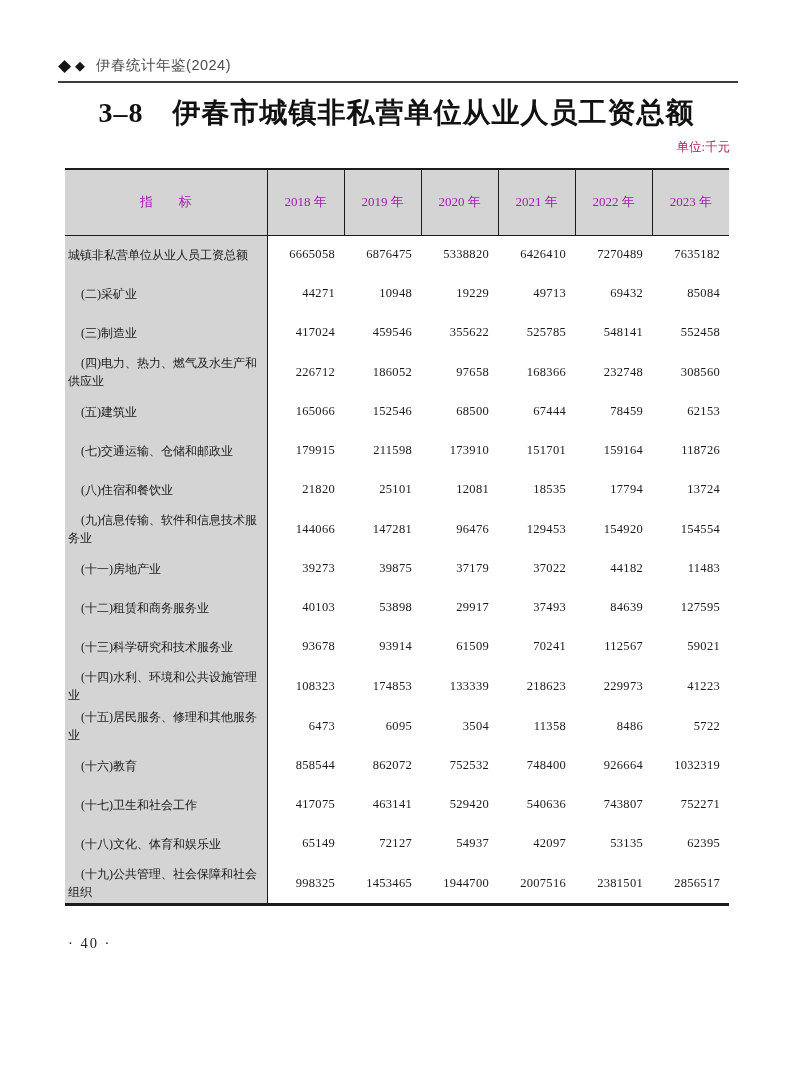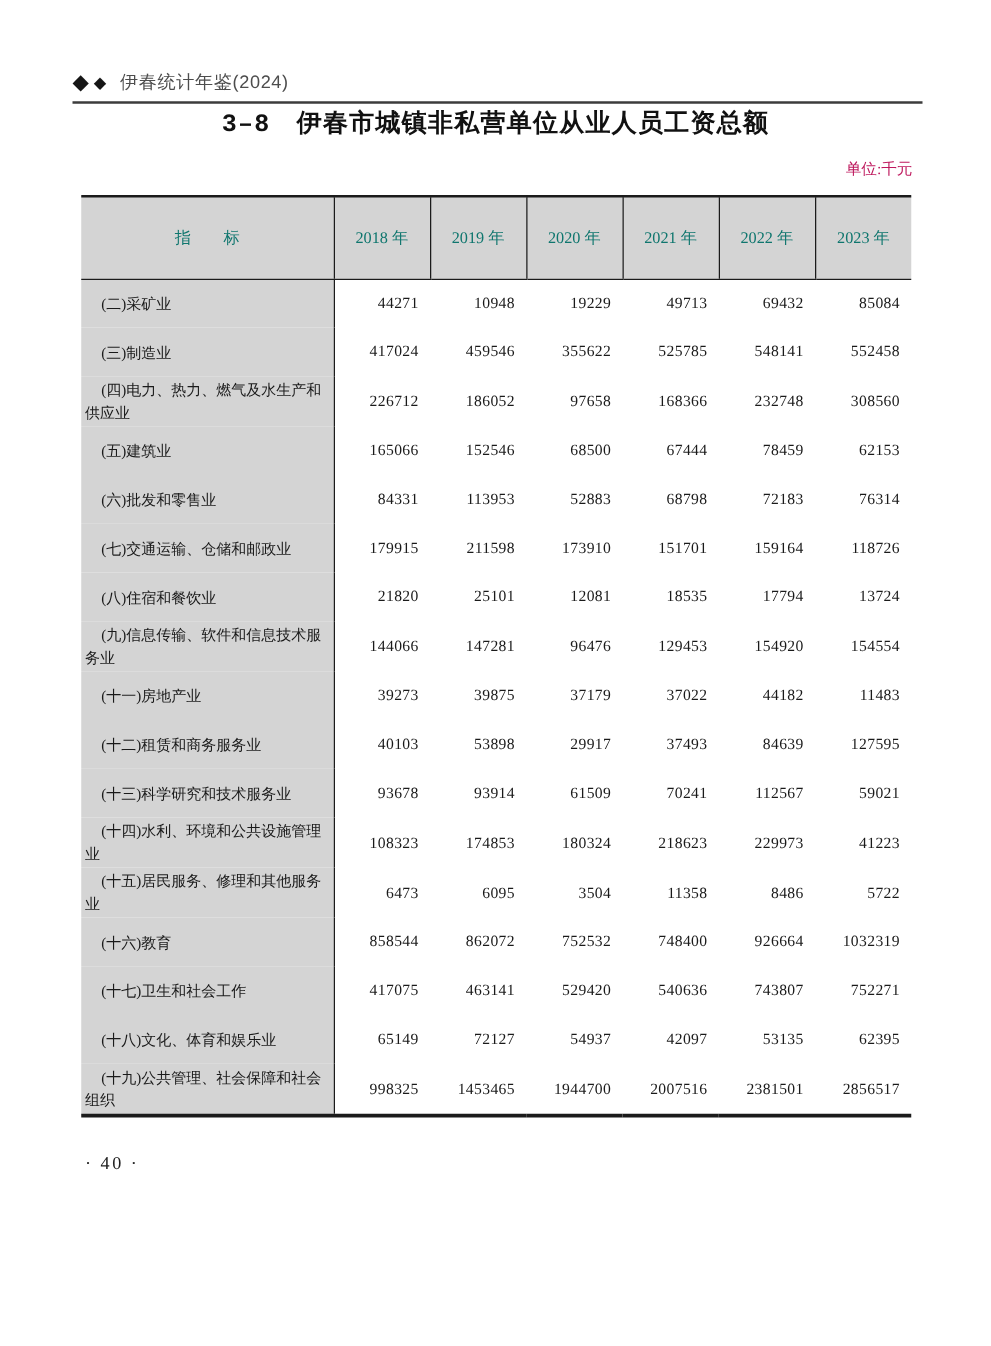--- a/index.html
+++ b/index.html
@@ -27,25 +27,25 @@
   .diamond-small { font-size: 13px; line-height: 13px; color: #161616; margin-left: -3px; }
   .yearbook-title {
     font-size: 14.5px;
     color: #4d4d4d;
     letter-spacing: 0.5px;
     margin-left: 4px;
   }
 
   
   .doc-title {
-    margin-top: 4px;
+    margin-top: 16px;
     text-align: center;
-    font-family: Liberation Mono, monospace;
+    font-family: Liberation Serif, serif;
     font-weight: bold;
-    font-size: 20px;
+    font-size: 28px;
     line-height: 28px;
     color: #111111;
     letter-spacing: 1px;
   }
   .unit-note {
     margin: 12px 63px 0 0;
     text-align: right;
     font-size: 12.5px;
     color: #be185d;
   }
@@ -56,21 +56,21 @@
     width: 664px;
     border-collapse: collapse;
     table-layout: fixed;
     border-top: 2px solid #1b1b1b;
   }
   .wage-table thead th {
     height: 66px;
     background: #d4d4d4;
     font-weight: normal;
     font-size: 13px;
-    color: #0f766e;
+    color: #a21caf;
     border-bottom: 1.5px solid #1b1b1b;
     vertical-align: middle;
     text-align: center;
   }
   .wage-table thead th + th { border-left: 1.5px solid #1b1b1b; }
 
   .wage-table tbody tr { height: 39px; }
   .wage-table tbody td { vertical-align: middle; }
 
   .wage-table td.ind {
@@ -130,20 +130,29 @@
       <th>2018 年</th>
       <th>2019 年</th>
       <th>2020 年</th>
       <th>2021 年</th>
       <th>2022 年</th>
       <th>2023 年</th>
     </tr>
   </thead>
   <tbody id="table-body">
       <tr>
+        <td class="ind">城镇非私营单位从业人员工资总额</td>
+        <td class="val">6665058</td>
+        <td class="val">6876475</td>
+        <td class="val">5338820</td>
+        <td class="val">6426410</td>
+        <td class="val">7270489</td>
+        <td class="val">7635182</td>
+      </tr>
+      <tr>
         <td class="ind indent">(二)采矿业</td>
         <td class="val">44271</td>
         <td class="val">10948</td>
         <td class="val">19229</td>
         <td class="val">49713</td>
         <td class="val">69432</td>
         <td class="val">85084</td>
       </tr>
       <tr>
         <td class="ind indent">(三)制造业</td>
@@ -166,29 +175,20 @@
       <tr>
         <td class="ind indent">(五)建筑业</td>
         <td class="val">165066</td>
         <td class="val">152546</td>
         <td class="val">68500</td>
         <td class="val">67444</td>
         <td class="val">78459</td>
         <td class="val">62153</td>
       </tr>
       <tr>
-        <td class="ind indent">(六)批发和零售业</td>
-        <td class="val">84331</td>
-        <td class="val">113953</td>
-        <td class="val">52883</td>
-        <td class="val">68798</td>
-        <td class="val">72183</td>
-        <td class="val">76314</td>
-      </tr>
-      <tr>
         <td class="ind indent">(七)交通运输、仓储和邮政业</td>
         <td class="val">179915</td>
         <td class="val">211598</td>
         <td class="val">173910</td>
         <td class="val">151701</td>
         <td class="val">159164</td>
         <td class="val">118726</td>
       </tr>
       <tr>
         <td class="ind indent">(八)住宿和餐饮业</td>
@@ -232,21 +232,21 @@
         <td class="val">93914</td>
         <td class="val">61509</td>
         <td class="val">70241</td>
         <td class="val">112567</td>
         <td class="val">59021</td>
       </tr>
       <tr>
         <td class="ind indent">(十四)水利、环境和公共设施管理业</td>
         <td class="val">108323</td>
         <td class="val">174853</td>
-        <td class="val">180324</td>
+        <td class="val">133339</td>
         <td class="val">218623</td>
         <td class="val">229973</td>
         <td class="val">41223</td>
       </tr>
       <tr>
         <td class="ind indent">(十五)居民服务、修理和其他服务业</td>
         <td class="val">6473</td>
         <td class="val">6095</td>
         <td class="val">3504</td>
         <td class="val">11358</td>

